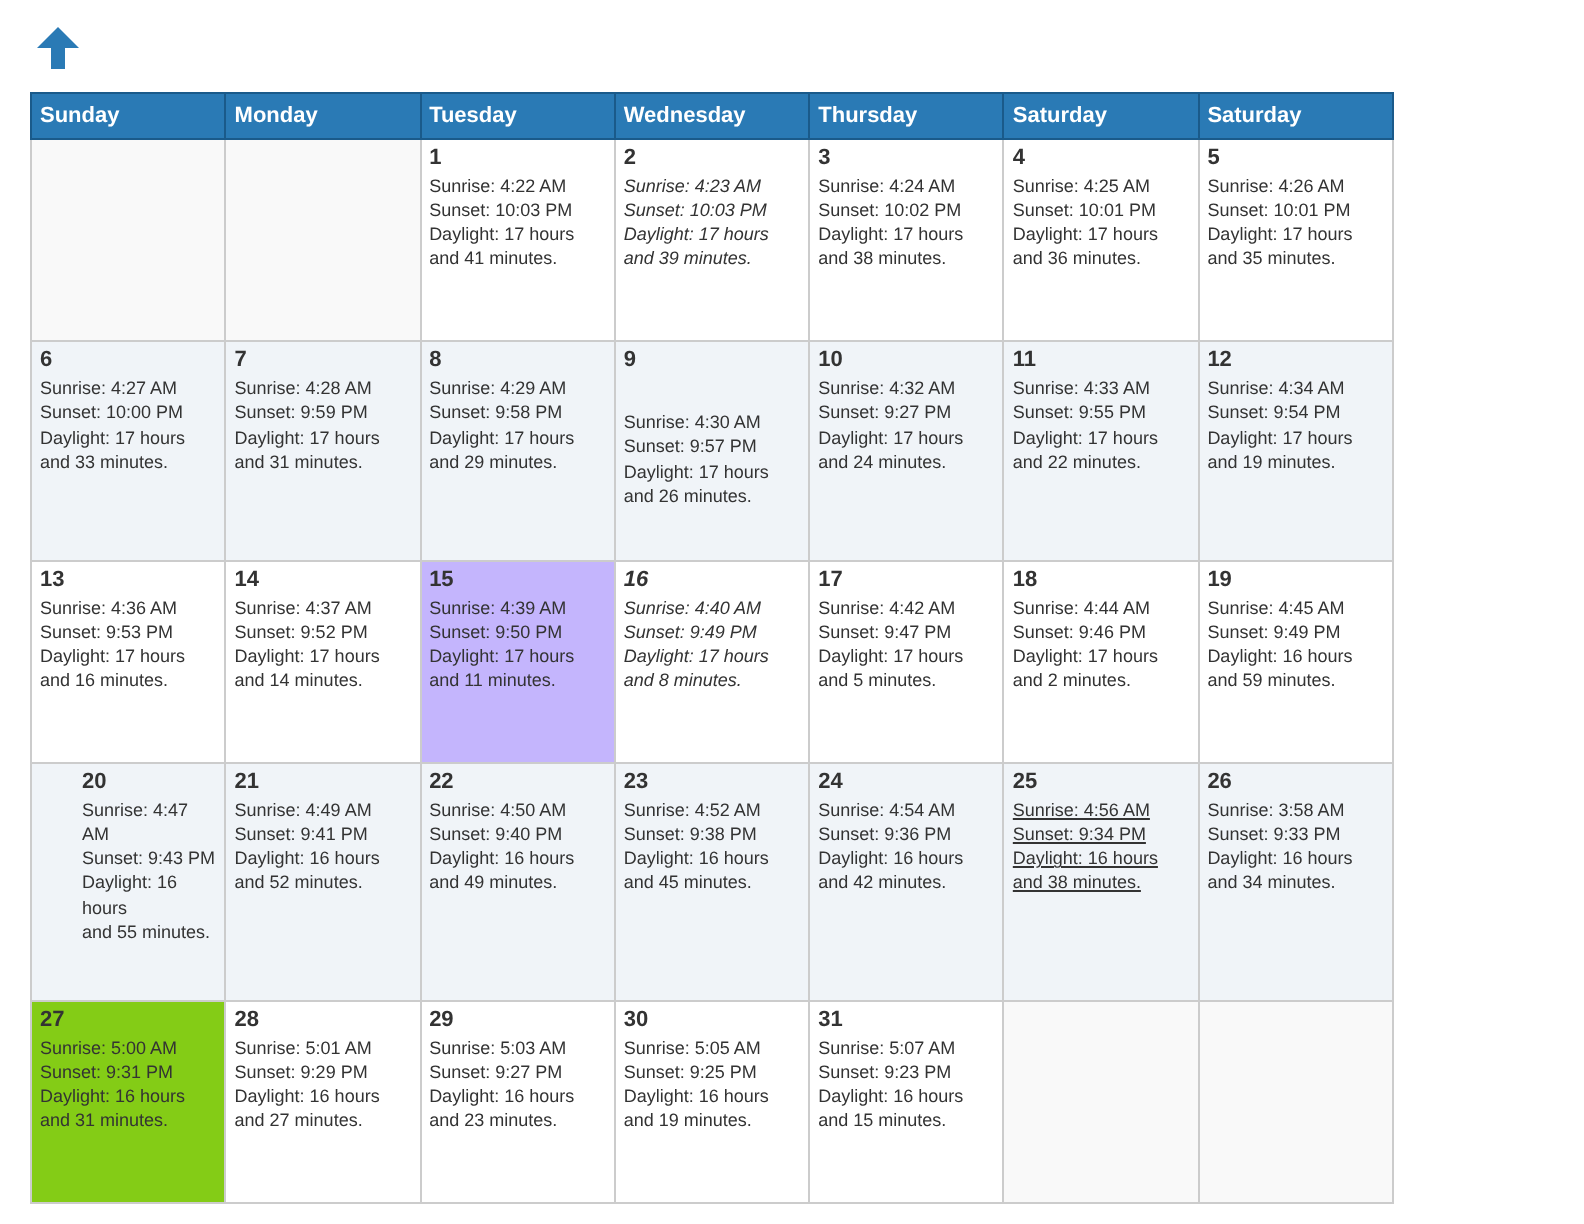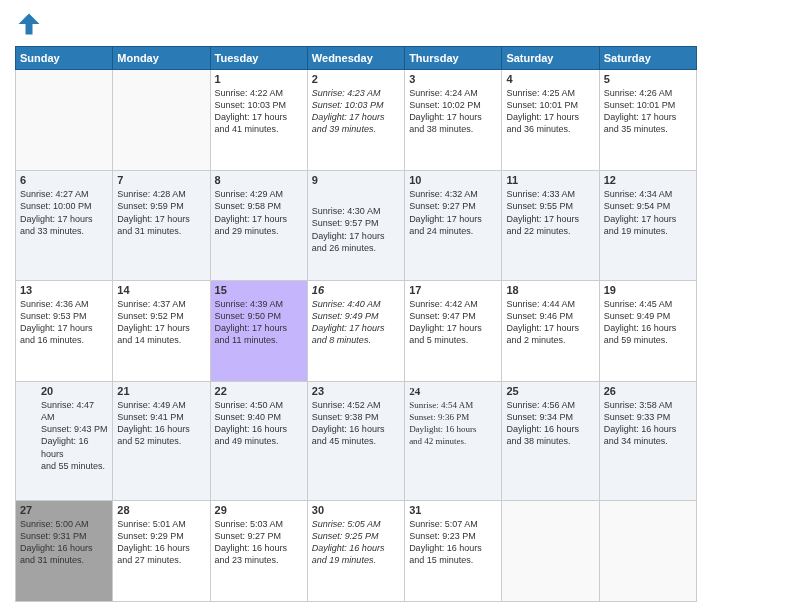--- a/index.html
+++ b/index.html
@@ -297,44 +297,44 @@
 Daylight: 16 hours
 and 49 minutes.</div>
           </td>
           <td style="background: rgb(240, 244, 248);">
             <span class="day-num">23</span>
             <div class="day-info" style="white-space: pre-line;">Sunrise: 4:52 AM
 Sunset: 9:38 PM
 Daylight: 16 hours
 and 45 minutes.</div>
           </td>
-          <td style="background: rgb(240, 244, 248); font-family: Liberation Serif, serif;">
+          <td style="background: rgb(240, 244, 248);">
             <span class="day-num">24</span>
             <div class="day-info" style="white-space: pre-line;">Sunrise: 4:54 AM
 Sunset: 9:36 PM
 Daylight: 16 hours
 and 42 minutes.</div>
           </td>
           <td style="background: rgb(240, 244, 248);">
             <span class="day-num">25</span>
-            <div class="day-info" style="white-space: pre-line;">Sunrise: 4:56 AM
+            <div class="day-info" style="white-space: pre-line; text-decoration: underline;">Sunrise: 4:56 AM
 Sunset: 9:34 PM
 Daylight: 16 hours
 and 38 minutes.</div>
           </td>
           <td style="background: rgb(240, 244, 248);">
             <span class="day-num">26</span>
             <div class="day-info" style="white-space: pre-line;">Sunrise: 3:58 AM
 Sunset: 9:33 PM
 Daylight: 16 hours
 and 34 minutes.</div>
           </td>
         </tr>
         <tr>
-          <td style="background: #a3a3a3;">
+          <td style="background: #84cc16;">
             <span class="day-num">27</span>
             <div class="day-info" style="white-space: pre-line;">Sunrise: 5:00 AM
 Sunset: 9:31 PM
 Daylight: 16 hours
 and 31 minutes.</div>
           </td>
           <td style="background: rgb(255, 255, 255);">
             <span class="day-num">28</span>
             <div class="day-info" style="white-space: pre-line;">Sunrise: 5:01 AM
 Sunset: 9:29 PM
@@ -343,21 +343,21 @@
           </td>
           <td style="background: rgb(255, 255, 255);">
             <span class="day-num">29</span>
             <div class="day-info" style="white-space: pre-line;">Sunrise: 5:03 AM
 Sunset: 9:27 PM
 Daylight: 16 hours
 and 23 minutes.</div>
           </td>
           <td style="background: rgb(255, 255, 255);">
             <span class="day-num">30</span>
-            <div class="day-info" style="white-space: pre-line; font-style: italic;">Sunrise: 5:05 AM
+            <div class="day-info" style="white-space: pre-line;">Sunrise: 5:05 AM
 Sunset: 9:25 PM
 Daylight: 16 hours
 and 19 minutes.</div>
           </td>
           <td style="background: rgb(255, 255, 255);">
             <span class="day-num">31</span>
             <div class="day-info" style="white-space: pre-line;">Sunrise: 5:07 AM
 Sunset: 9:23 PM
 Daylight: 16 hours
 and 15 minutes.</div>

